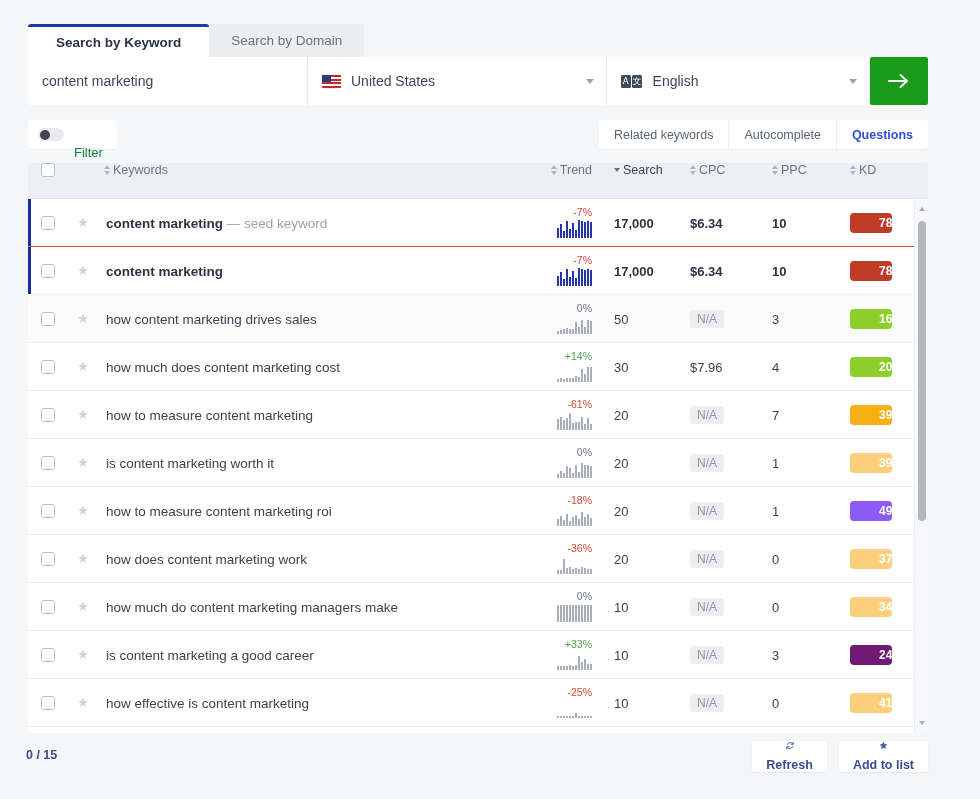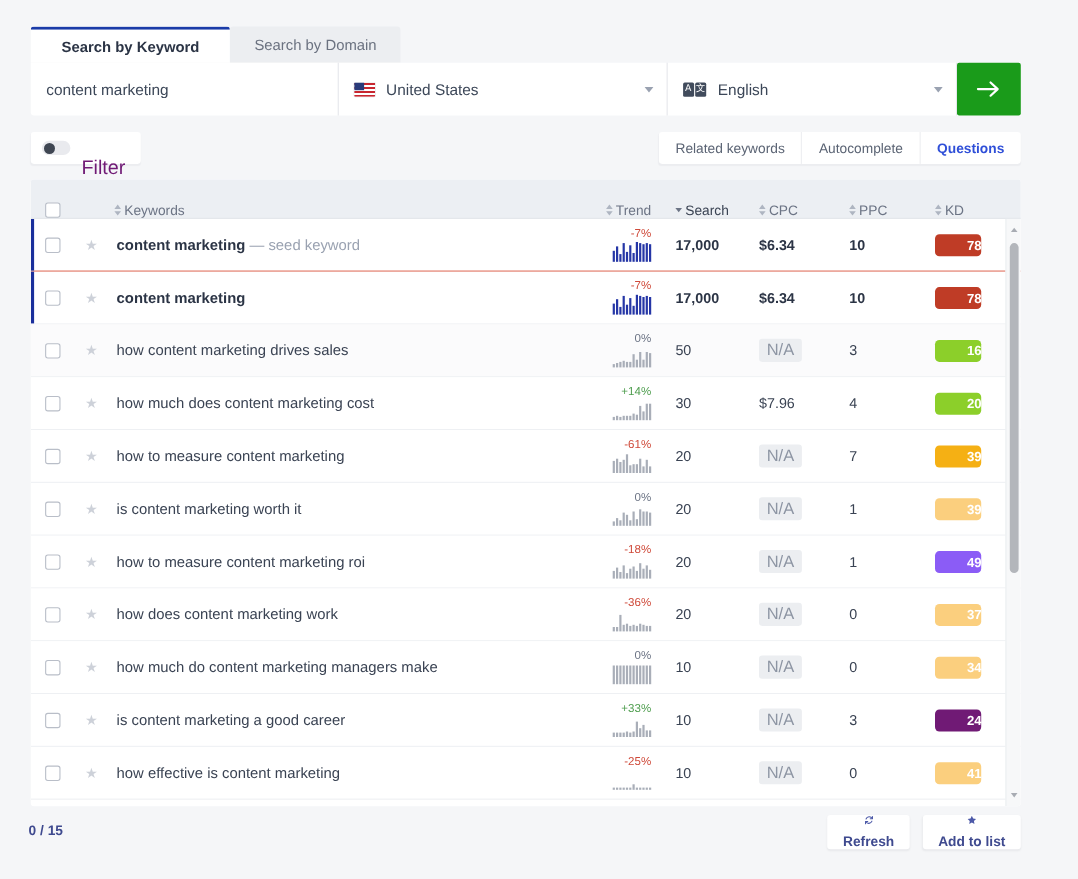--- a/index.html
+++ b/index.html
@@ -92,42 +92,42 @@
     box-shadow: 0 1px 1px rgba(16,24,40,.04);
   }
   .toggle {
     width: 26px; height: 13px; border-radius: 7px; background: #e9eaee;
     position: relative; flex: 0 0 auto;
   }
   .toggle .knob {
     position: absolute; left: 1.5px; top: 1.5px;
     width: 10px; height: 10px; border-radius: 50%; background: #3f4652;
   }
-  .filter-chip .label { font-size: 18px; color: #701a75; margin-top: 36px; }
+  .filter-chip .label { font-size: 13px; color: #15803d; margin-top: 36px; }
 
   .segmented {
     position: absolute; right: 52px; top: 120px; height: 29px;
     display: flex; background: #fff; border-radius: 3px; overflow: hidden;
     box-shadow: 0 1px 1px rgba(16,24,40,.04);
   }
   .seg {
     padding: 0 15px; display: flex; align-items: center;
     font-size: 12.5px; color: #5b6474; cursor: pointer;
     border-left: 1px solid #edeef1;
   }
   .seg:first-child { border-left: none; }
   .seg.active { color: #2f4fd8; font-weight: bold; }
 
   
   .tablewrap {
     position: absolute; left: 28px; top: 163px; width: 900px; height: 570px;
     background: #fff; border-radius: 3px; overflow: hidden;
   }
   .thead {
-    height: 36px; background: #eceff3; display: flex; align-items: flex-end;
+    height: 36px; background: #eceff3; display: flex; align-items: flex-start;
     border-bottom: 1px solid #e3e6ea;
   }
   .th {
     font-size: 12.5px; color: #6c7485; display: flex; align-items: center;
     gap: 3px; white-space: nowrap;
   }
   .sorticon { display: inline-flex; flex-direction: column; gap: 1.5px; }
   .sorticon i {
     display: block; width: 0; height: 0;
     border-left: 3.5px solid transparent; border-right: 3.5px solid transparent;
@@ -180,21 +180,21 @@
   .pct.neg { color: #cf4a3a; }
   .pct.pos { color: #4f9e4f; }
   .pct.zero { color: #6c7485; }
   .spark { display: flex; align-items: flex-end; gap: 1px; height: 18px; margin-top: 2px; }
   .spark b { display: block; width: 2px; background: #a9aeb8; }
   .row.seed .spark b { background: #2536a6; }
 
   .num { font-size: 13px; color: #3a4353; }
   .num.bold { font-weight: bold; color: #2b3445; }
   .na {
-    display: inline-block; font-size: 15px; color: #8d95a3;
+    display: inline-block; font-size: 12px; color: #8d95a3;
     background: #eceef1; border-radius: 3px; padding: 2px 7px;
   }
   .kd {
     display: inline-flex; align-items: center; justify-content: center;
     min-width: 38px; height: 20px; border-radius: 4px;
     color: #fff; font-size: 12px; font-weight: bold; padding-left: 29px;
   }
 
   
   .vscroll {

